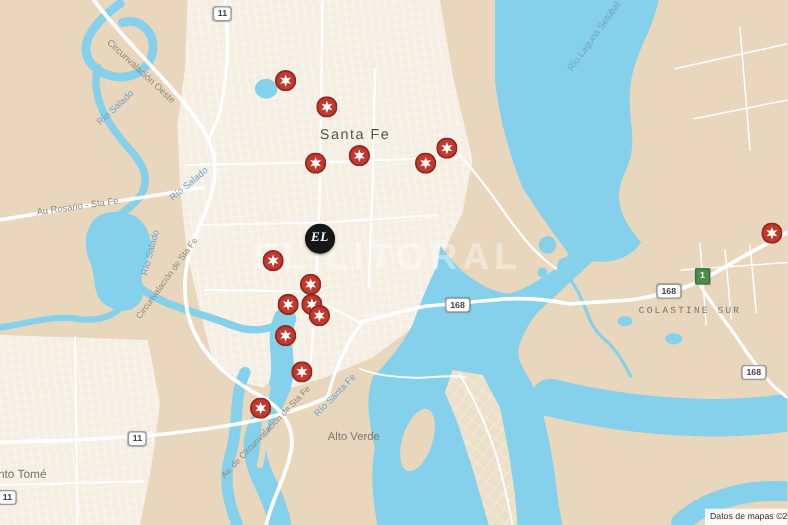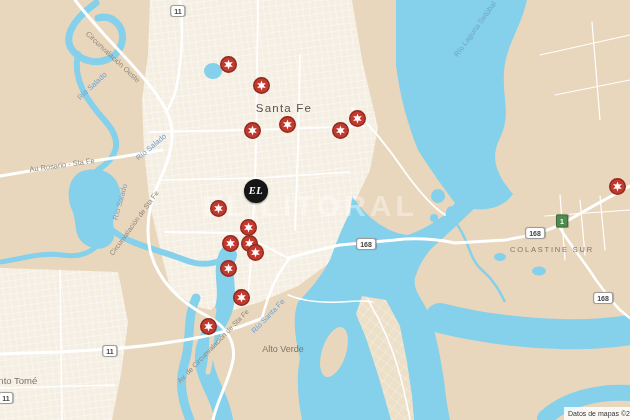--- a/index.html
+++ b/index.html
@@ -104,21 +104,21 @@
       <path d="M0,388 L115,385" stroke-width="1.5"></path>
       <path d="M560,195 L565,260 M580,200 L585,255 M600,196 L605,250 M545,216 L630,210" stroke-width="1.2"></path>
       <path d="M540,55 L630,35 M555,95 L630,80 M592,22 L600,120" stroke-width="1.2"></path>
     </g>
   </svg>
 
   <div id="watermark" style="left:310px;top:206px">EL LITORAL</div>
 
   <div id="overlay">
       <span class="plabel city" style="left: 284px; top: 108px;">Santa Fe</span>
-      <span class="plabel district" style="font-size: 7.5px; letter-spacing: 1.8px; left: 552px; top: 249px;">COLASTINE SUR</span>
+      <span class="plabel district" style="font-size: 7.5px; letter-spacing: 1.8px; left: 552px; top: 249px; font-family: Liberation Mono, monospace;">COLASTINE SUR</span>
       <span class="plabel district" style="font-size: 9px; left: 283px; top: 349px;">Alto Verde</span>
       <span class="plabel district" style="font-size: 9.5px; left: 12px; top: 380px;">Santo Tomé</span>
       <span class="plabel road" style="left: 113px; top: 57px; transform: translate(-50%, -50%) rotate(43deg);">Circunvalación Oeste</span>
       <span class="plabel road" style="left: 62px; top: 165px; transform: translate(-50%, -50%) rotate(-8deg);">Au Rosario - Sta Fe</span>
       <span class="plabel road" style="font-size: 7px; left: 134px; top: 223px; transform: translate(-50%, -50%) rotate(-54deg);">Circunvalación de Sta Fe</span>
       <span class="plabel road" style="font-size: 7px; left: 213px; top: 346px; transform: translate(-50%, -50%) rotate(-46deg);">Av. de Circunvalación de Sta Fe</span>
       <span class="plabel water" style="left: 92px; top: 86px; transform: translate(-50%, -50%) rotate(-43deg);">Río Salado</span>
       <span class="plabel water" style="left: 120px; top: 202px; transform: translate(-50%, -50%) rotate(-75deg);">Río Salado</span>
       <span class="plabel water" style="left: 151px; top: 147px; transform: translate(-50%, -50%) rotate(-40deg);">Río Salado</span>
       <span class="plabel water" style="left: 268px; top: 316px; transform: translate(-50%, -50%) rotate(-46deg);">Río Santa Fe</span>

